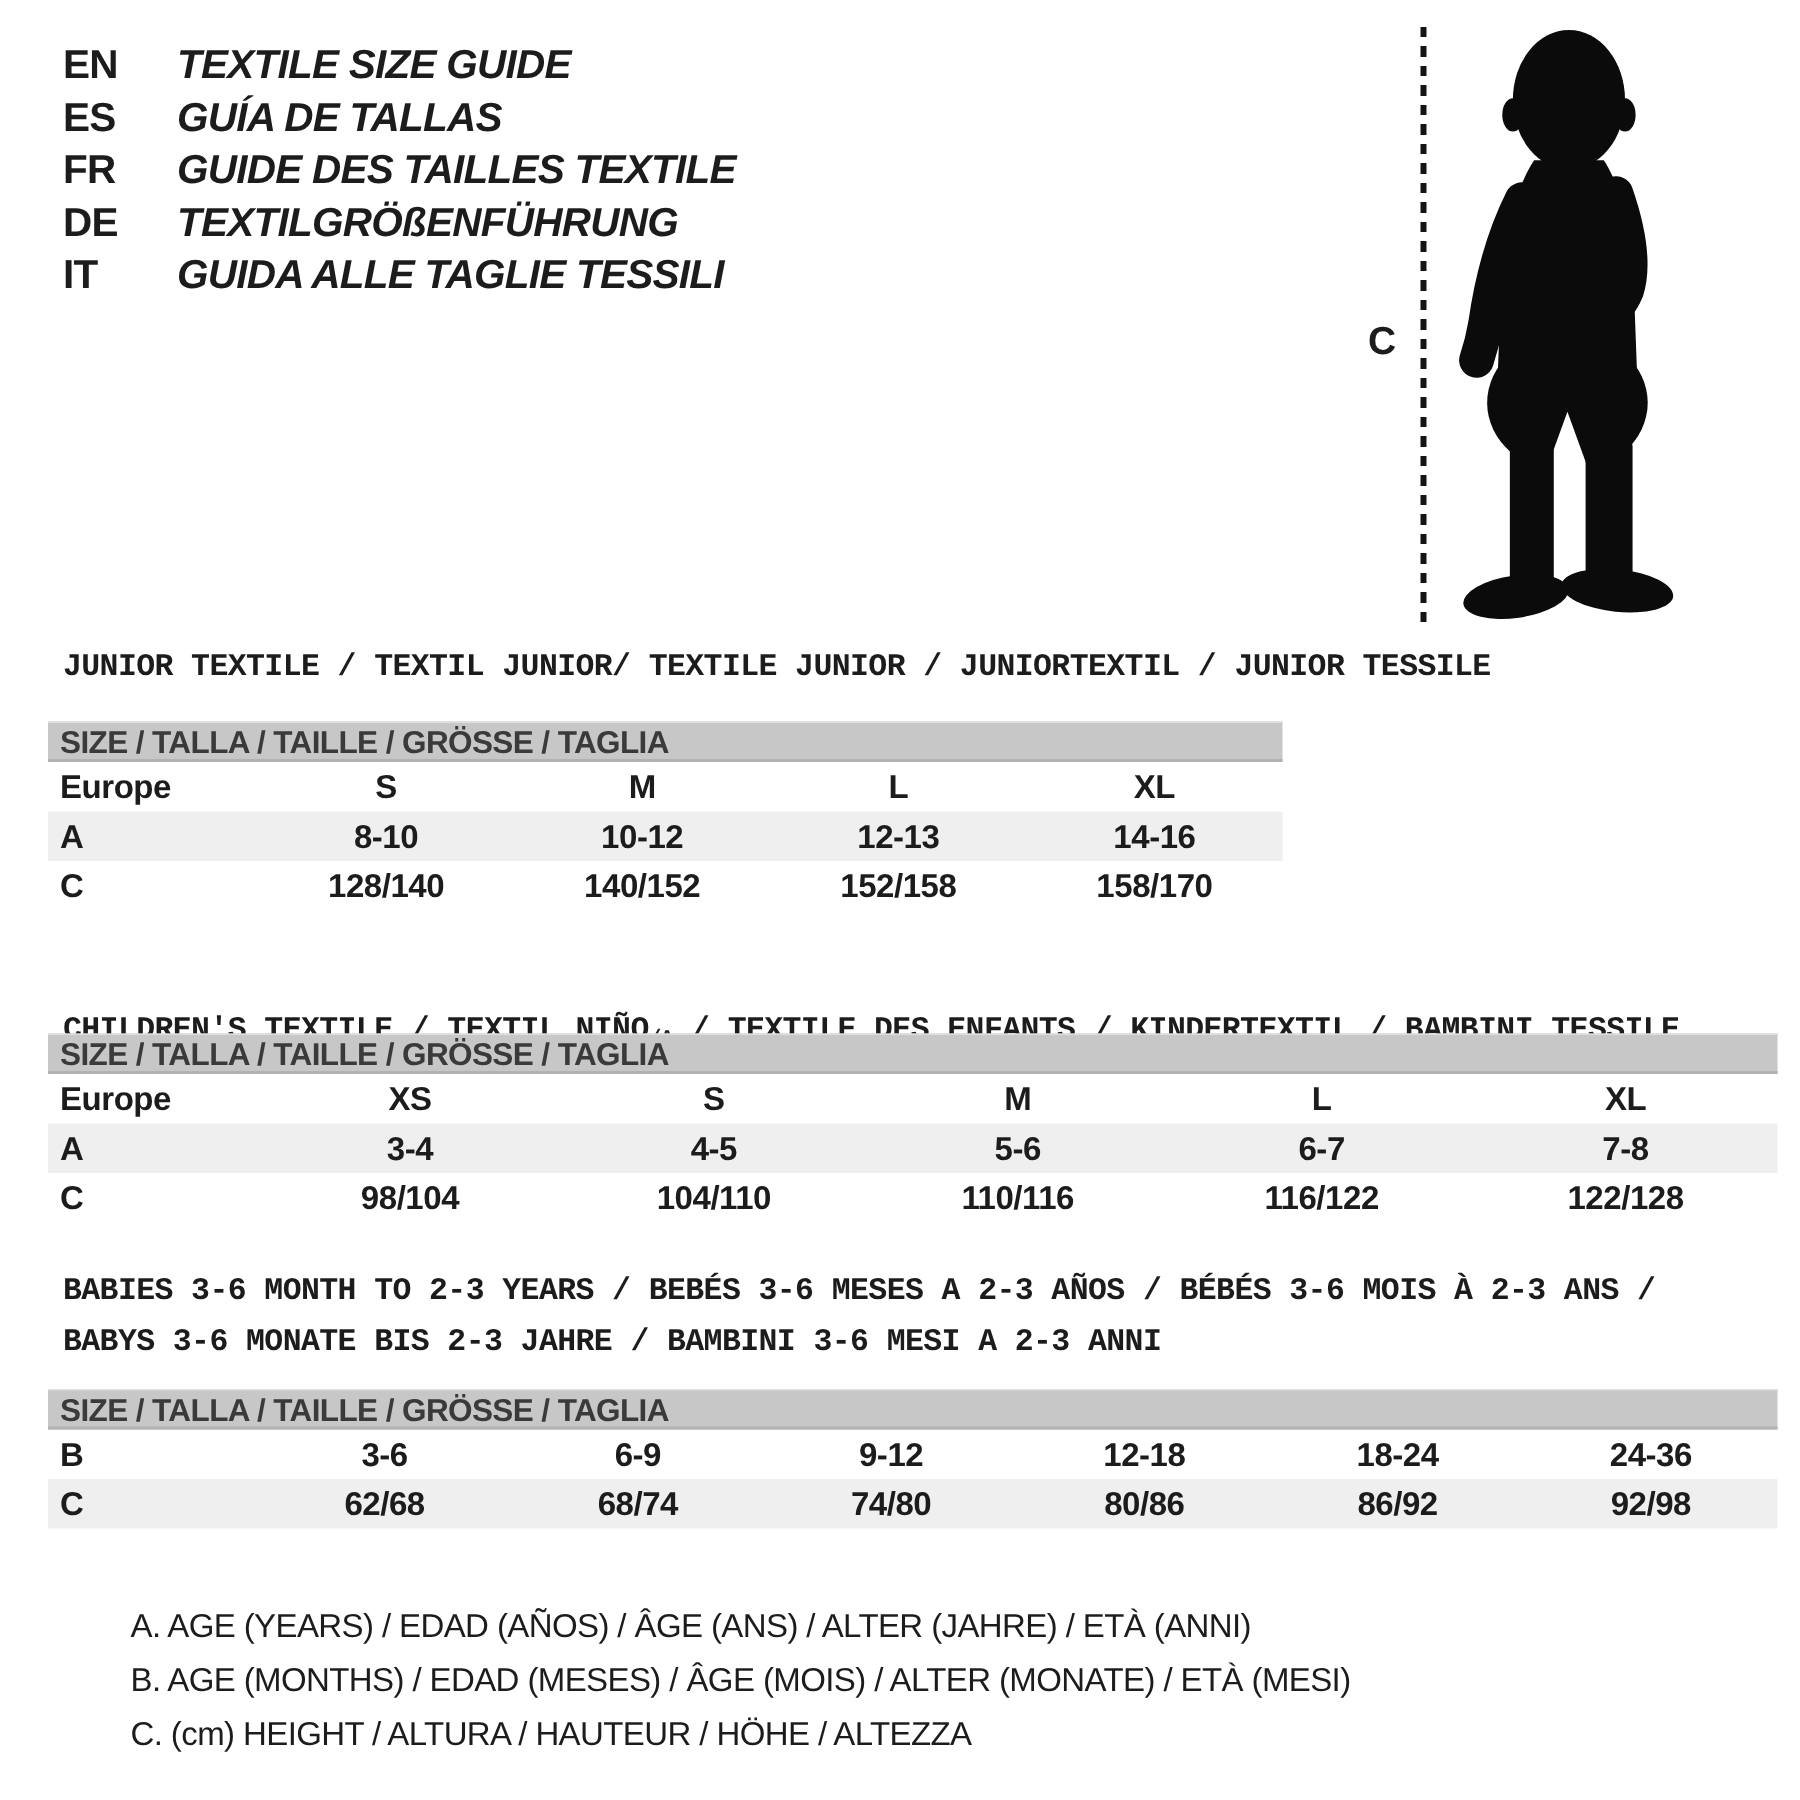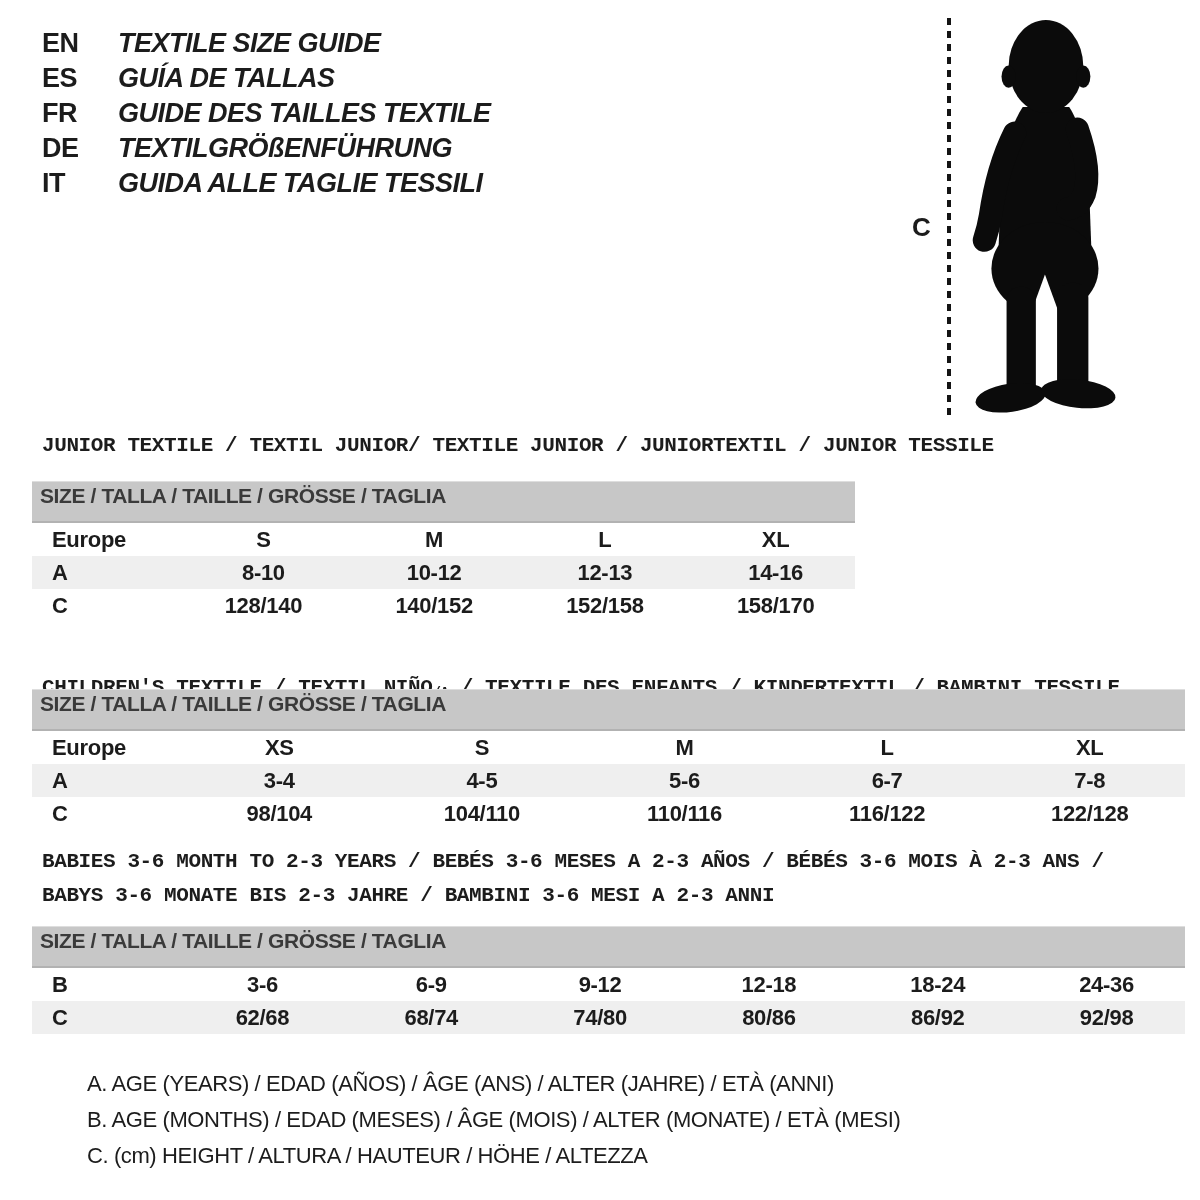--- a/index.html
+++ b/index.html
@@ -27,30 +27,30 @@
   .section-title{
     left:42px;font-size:21px;font-weight:700;letter-spacing:-0.4px;white-space:nowrap;font-family:Liberation Mono, monospace;
   }
   .title-sub{font-size:14px;vertical-align:-4px;}
 
   
   .size-table{left:32px;}
   .t-narrow{width:823px;}
   .t-wide{width:1153px;}
   .size-bar{
-    height:42px;line-height:27px;background:#c7c7c7;
+    height:27px;line-height:27px;background:#c7c7c7;
     border-top:1px solid #dedede;border-bottom:2px solid #b2b2b2;
     font-size:21px;font-weight:700;letter-spacing:-0.4px;color:#3a3a3a;
     padding-left:8px;box-sizing:border-box;
   }
   .t-row{display:grid;height:33px;align-items:center;font-size:22px;font-weight:600;letter-spacing:-0.3px;}
   .cols-4{grid-template-columns:140px repeat(4,1fr);}
   .cols-5{grid-template-columns:140px repeat(5,1fr);}
   .cols-6{grid-template-columns:140px repeat(6,1fr);}
-  .t-row .cell{text-align:center;margin-left:12px;}
+  .t-row .cell{text-align:center;}
   .t-row .label{text-align:left;padding-left:8px;}
   .t-row.shaded{background:#efefef;}
 
   
   .legend-block{left:42px;top:1066px;}
   .legend-line{font-size:22px;font-weight:400;letter-spacing:-0.4px;line-height:36px;white-space:nowrap;margin-left:45px;}
 </style>
 </head>
 <body>
 

